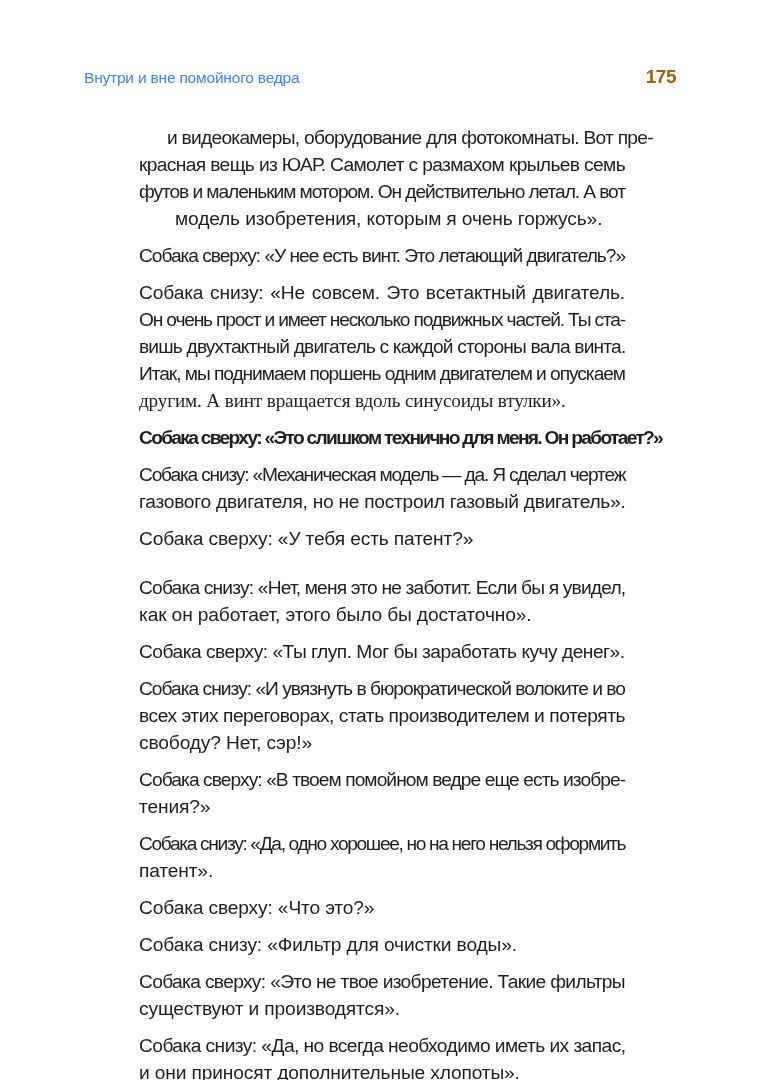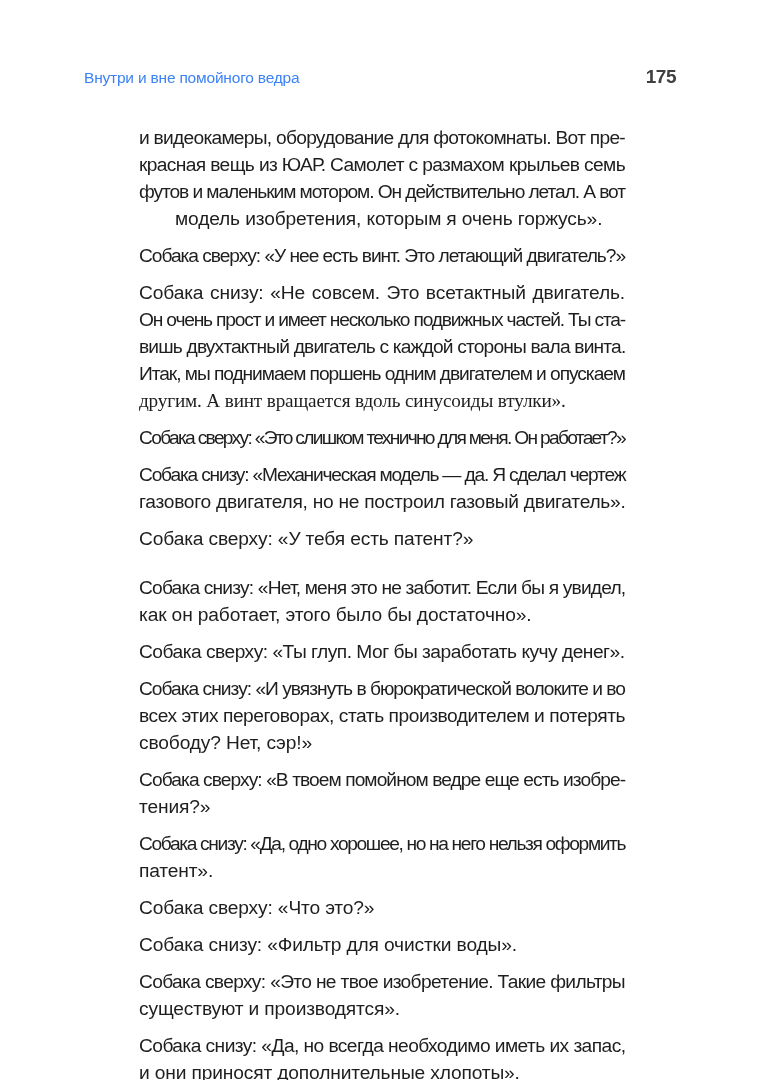--- a/index.html
+++ b/index.html
@@ -26,21 +26,21 @@
     align-items: baseline;
   }
   .running-title {
     font-size: 15.5px;
     color: #3b82f6;
     letter-spacing: -0.2px;
   }
   .page-number {
     font-size: 19px;
     font-weight: bold;
-    color: #404040;
+    color: #a16207;
     letter-spacing: -0.5px;
   }
   .text-block {
     position: absolute;
     top: 124px;
     left: 139px;
     width: 486px;
   }
   .para {
     margin: 0 0 10px 0;
@@ -64,37 +64,37 @@
 </head>
 <body>
 
 <div class="running-head">
   <span class="running-title">Внутри и вне помойного ведра</span>
   <span class="page-number">175</span>
 </div>
 
 <div class="text-block">
   <p class="para">
-    <span class="ln" style="display: block; letter-spacing: -0.735px;">и видеокамеры, оборудование для фотокомнаты. Вот пре-</span>
+    <span class="ln" style="display: block; letter-spacing: -0.735px; margin-left: 28px;">и видеокамеры, оборудование для фотокомнаты. Вот пре-</span>
     <span class="ln" style="display: block; letter-spacing: -0.631px;">красная вещь из ЮАР. Самолет с размахом крыльев семь</span>
     <span class="ln" style="display: block; letter-spacing: -1.079px;">футов и маленьким мотором. Он действительно летал. А вот</span>
     <span class="ln last" style="display: block; margin-left: 36px;">модель изобретения, которым я очень горжусь».</span>
   </p>
   <p class="para">
     <span class="ln" style="display: block; letter-spacing: -1.045px;">Собака сверху: «У нее есть винт. Это летающий двигатель?»</span>
   </p>
   <p class="para">
     <span class="ln" style="display: block;">Собака снизу: «Не совсем. Это всетактный двигатель.</span>
     <span class="ln" style="display: block; letter-spacing: -1.184px;">Он очень прост и имеет несколько подвижных частей. Ты ста-</span>
     <span class="ln" style="display: block; letter-spacing: -0.823px;">вишь двухтактный двигатель с каждой стороны вала винта.</span>
     <span class="ln" style="display: block; letter-spacing: -1.057px;">Итак, мы поднимаем поршень одним двигателем и опускаем</span>
     <span class="ln last" style="display: block; font-family: Liberation Serif, serif;">другим. А винт вращается вдоль синусоиды втулки».</span>
   </p>
   <p class="para">
-    <span class="ln" style="display: block; letter-spacing: -1.7px;">Собака сверху: «Это слишком технично для меня. Он работает?»</span>
+    <span class="ln" style="display: block; letter-spacing: -1.7px; font-weight: bold;">Собака сверху: «Это слишком технично для меня. Он работает?»</span>
   </p>
   <p class="para">
     <span class="ln" style="display: block; letter-spacing: -1.204px;">Собака снизу: «Механическая модель — да. Я сделал чертеж</span>
     <span class="ln last" style="display: block; letter-spacing: -0.28px;">газового двигателя, но не построил газовый двигатель».</span>
   </p>
   <p class="para">
     <span class="ln last" style="display: block;">Собака сверху: «У тебя есть патент?»</span>
   </p>
   <p class="para">
     <span class="ln" style="display: block; letter-spacing: -0.822px; margin-top: 22px;">Собака снизу: «Нет, меня это не заботит. Если бы я увидел,</span>

